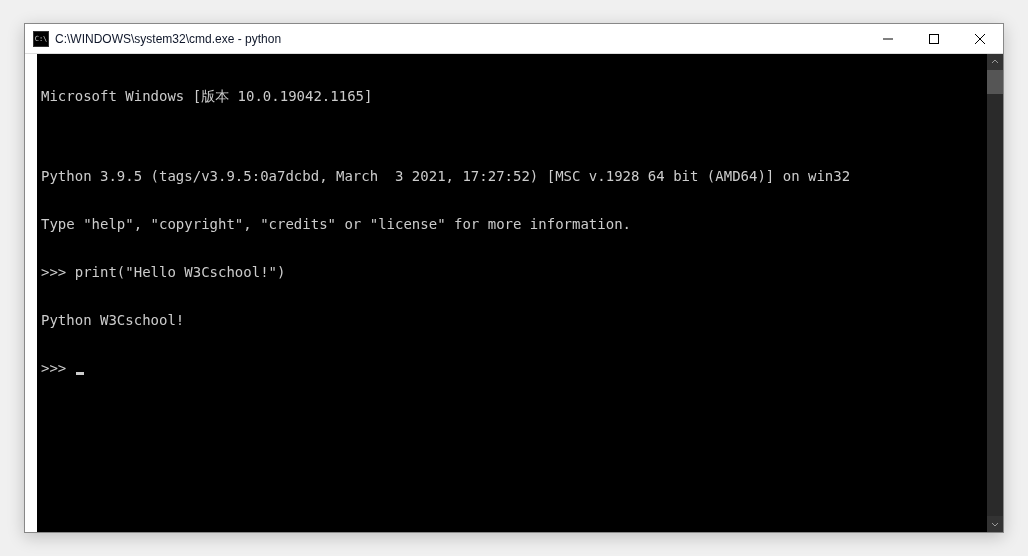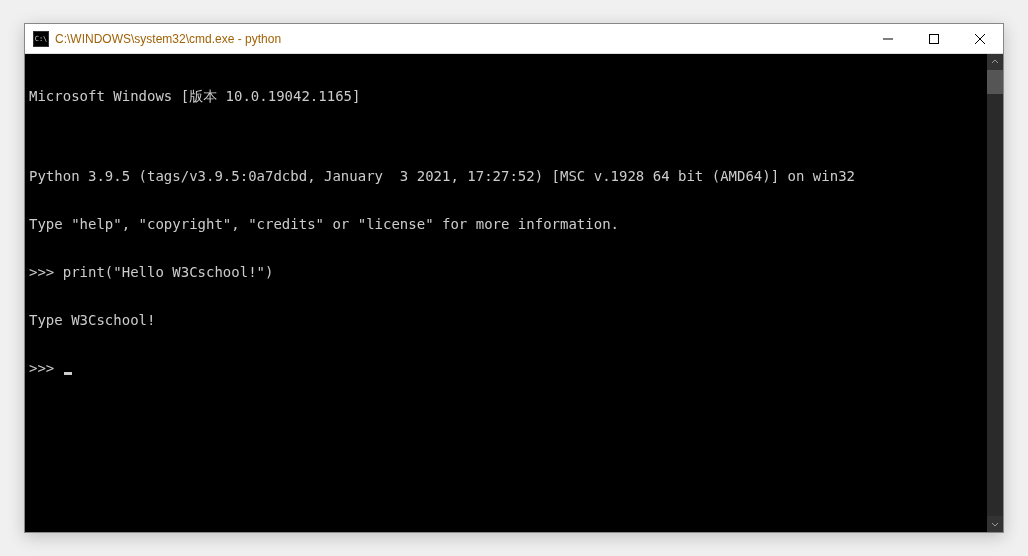--- a/index.html
+++ b/index.html
@@ -42,21 +42,21 @@
       border: 1px solid #333;
       display: inline-flex;
       align-items: center;
       justify-content: center;
       font-size: 7px;
       color: #ccc;
       font-family: monospace;
     }
     .title-text {
       font-size: 12px;
-      color: #a16207;
+      color: #0f172a;
       flex: 1;
     }
     .win-controls {
       display: flex;
       height: 100%;
     }
     .win-btn {
       width: 46px;
       height: 100%;
       display: flex;
@@ -65,20 +65,21 @@
       font-size: 10px;
       color: #000;
       font-family: "Segoe UI", sans-serif;
     }
     .terminal-wrap {
       flex: 1;
       display: flex;
       background: #000000;
       position: relative;
       overflow: hidden;
+      margin-left: 12px;
     }
     .terminal {
       flex: 1;
       background: #000000;
       color: #cccccc;
       font-family: "NSimSun", "SimSun", "Consolas", monospace;
       font-size: 14px;
       line-height: 16px;
       padding: 2px 4px;
       white-space: pre;
@@ -145,24 +146,24 @@
         <svg width="10" height="10" viewBox="0 0 10 10">
             <path d="M0 0 L10 10 M10 0 L0 10" stroke="#000" stroke-width="1"></path>
           </svg>
       </div>
     </div>
   </div>
   <div class="terminal-wrap">
     <div class="terminal">
       <div class="line">Microsoft Windows [版本 10.0.19042.1165]</div>
       <div class="line"></div>
-      <div class="line">Python 3.9.5 (tags/v3.9.5:0a7dcbd, January  3 2021, 17:27:52) [MSC v.1928 64 bit (AMD64)] on win32</div>
+      <div class="line">Python 3.9.5 (tags/v3.9.5:0a7dcbd, March  3 2021, 17:27:52) [MSC v.1928 64 bit (AMD64)] on win32</div>
       <div class="line">Type "help", "copyright", "credits" or "license" for more information.</div>
       <div class="line">&gt;&gt;&gt; print("Hello W3Cschool!")</div>
-      <div class="line">Type W3Cschool!</div>
+      <div class="line">Python W3Cschool!</div>
       <div class="line"><span>&gt;&gt;&gt; </span><span class="cursor"></span></div>
     </div>
     <div class="scrollbar">
       <div class="scroll-arrow up">
         <svg width="8" height="8" viewBox="0 0 8 8">
             <path d="M1 5 L4 2 L7 5" fill="none" stroke="#999" stroke-width="1"></path>
           </svg>
       </div>
       <div class="scroll-thumb"></div>
       <div class="scroll-arrow down">

